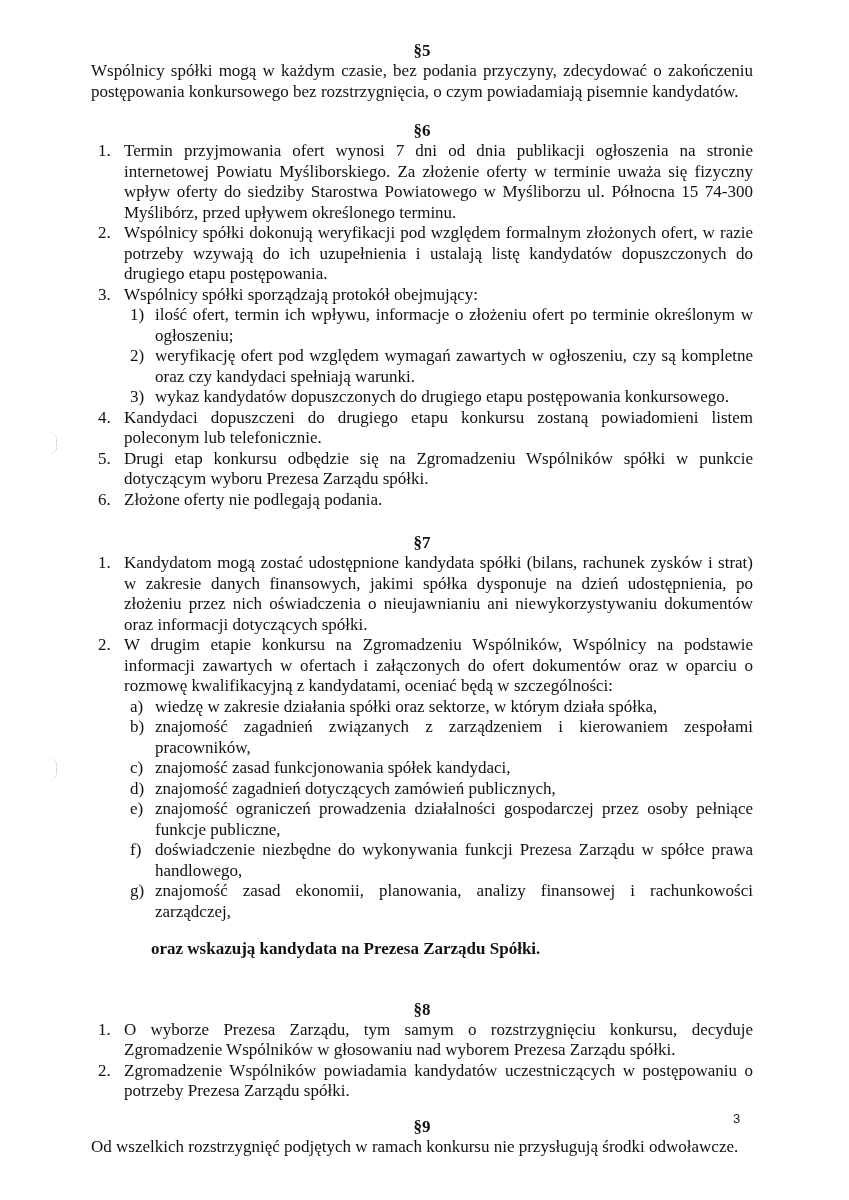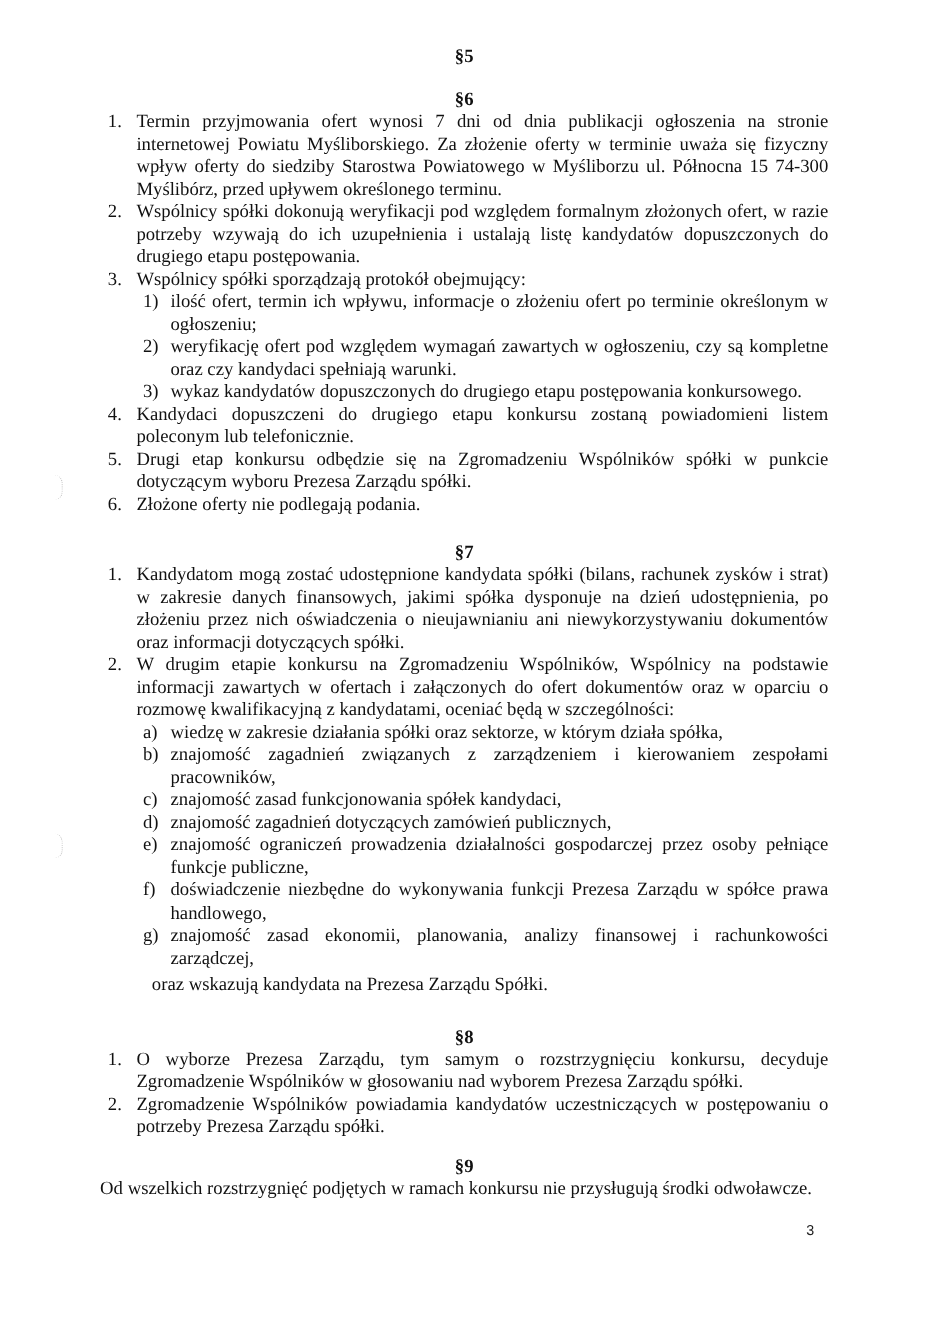--- a/index.html
+++ b/index.html
@@ -16,41 +16,42 @@
     margin: 0; line-height: 21px;
   }
   .para { text-align: justify; margin: 0; }
   .gap-md { height: 18px; }
   ol.main { list-style: none; margin: 0; padding: 0; }
   ol.main > li { position: relative; padding-left: 33px; text-align: justify; }
   ol.main > li > .num { position: absolute; left: 7px; top: 0; }
   ol.sub { list-style: none; margin: 0; padding: 0; }
   ol.sub > li { position: relative; padding-left: 31px; text-align: justify; }
   ol.sub > li > .num { position: absolute; left: 6px; top: 0; }
-  .closing { padding-left: 10px; margin: 4px; }
+  .closing { padding-left: 10px; margin: 17px; font-weight: bold; }
   .page-number {
     position: absolute; left: 733px; top: 1109px;
     font-family: "Liberation Sans", "DejaVu Sans", sans-serif; font-size: 13px; color: #222;
   }
   .scan-mark {
     position: absolute; width: 6px; height: 22px;
     border-right: 1.5px dotted #b8b8b8; border-radius: 0 10px 10px 0;
   }
 </style>
 </head>
 <body>
 
 <div class="page">
   <div class="scan-mark" style="left:50px; top:432px;"></div>
   <div class="scan-mark" style="left:50px; top:758px;"></div>
 
   <div class="content">
 
     <section>
       <p class="heading">§5</p>
+      <p class="para">Wspólnicy spółki mogą w każdym czasie, bez podania przyczyny, zdecydować o zakończeniu postępowania konkursowego bez rozstrzygnięcia, o czym powiadamiają pisemnie kandydatów.</p>
     </section>
 
     <div class="gap-md"></div>
 
     <section>
       <p class="heading">§6</p>
       <ol class="main">
         <li>
           <span class="num">1.</span>
           <span>Termin przyjmowania ofert wynosi 7 dni od dnia publikacji ogłoszenia na stronie internetowej Powiatu Myśliborskiego. Za złożenie oferty w terminie uważa się fizyczny wpływ oferty do siedziby Starostwa Powiatowego w Myśliborzu ul. Północna 15 74-300 Myślibórz, przed upływem określonego terminu.</span>

